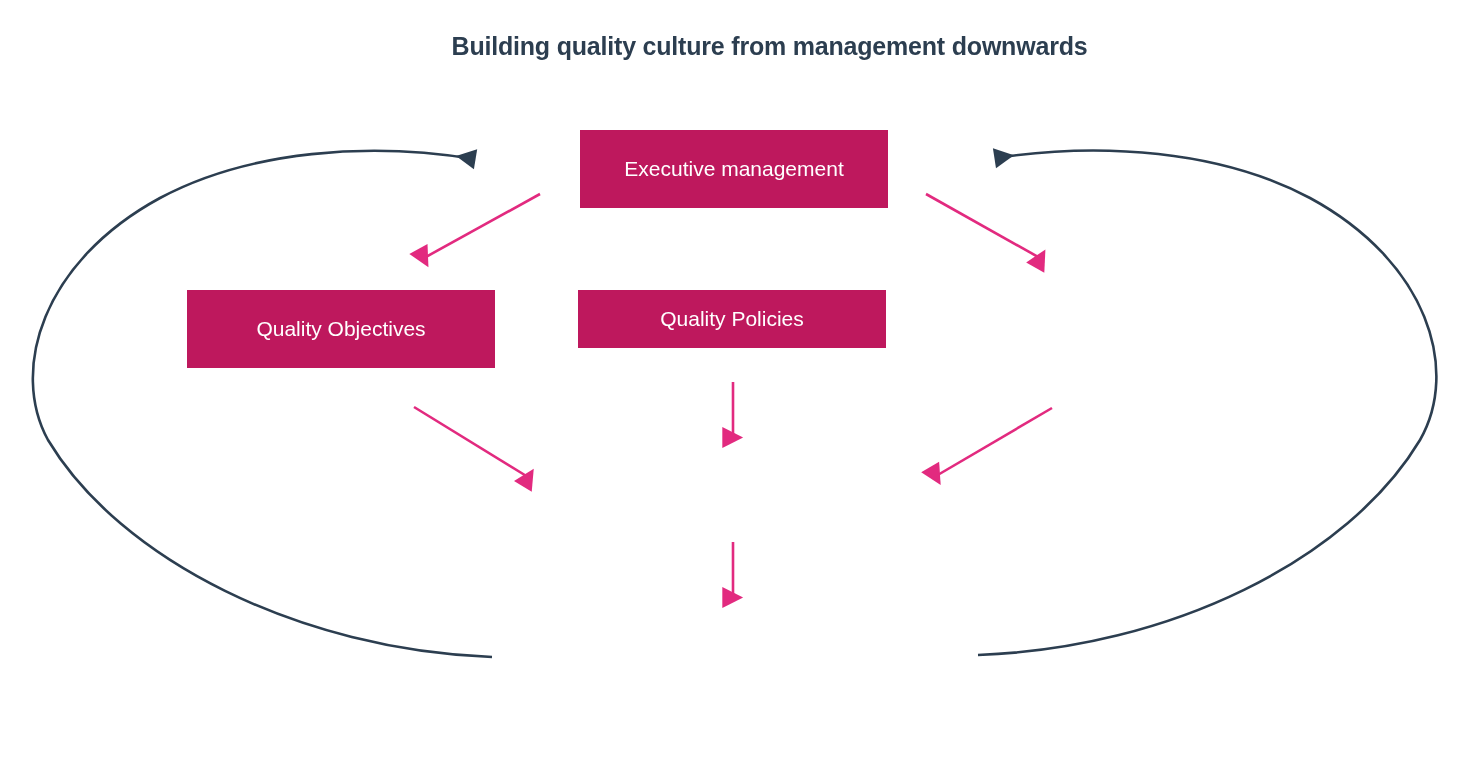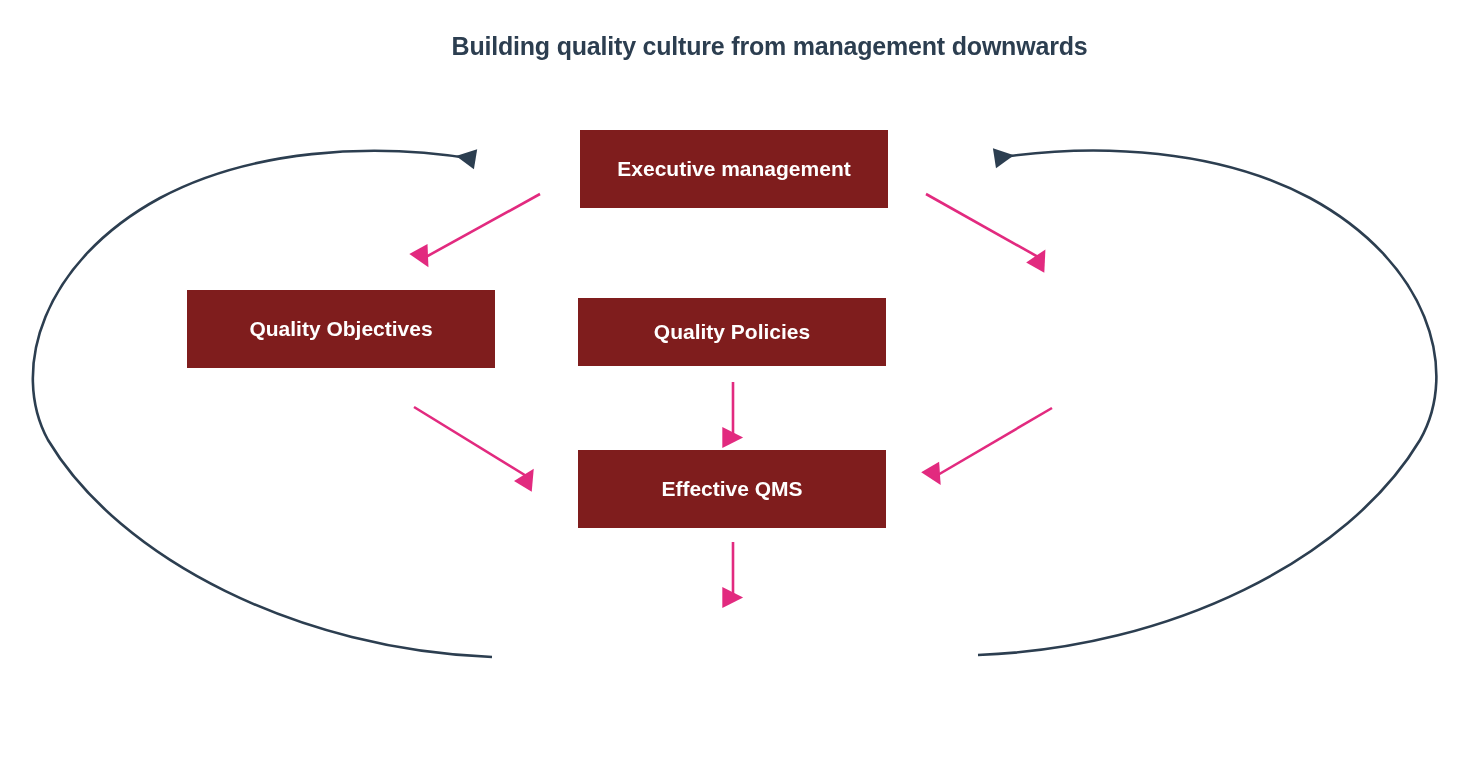--- a/index.html
+++ b/index.html
@@ -32,36 +32,36 @@
     width: 1483px;
     text-align: center;
     font-size: 25px;
     font-weight: bold;
     color: #2c3e50;
     letter-spacing: -0.2px;
     padding-left: 28px;
   }
   .node-box {
     position: absolute;
-    background: #7f1d1d;
+    background: #be185d;
     color: #ffffff;
     display: flex;
     align-items: center;
     justify-content: center;
     text-align: center;
     font-size: 21px;
-    font-weight: 700;
+    font-weight: 400;
     line-height: 1.32;
     box-sizing: border-box;
     padding: 4px 8px;
     white-space: pre-line;
   }
   #node-exec      { left: 580px;  top: 130px; width: 308px; height: 78px; }
   #node-objectives{ left: 170px;  top: 290px; width: 308px; height: 78px; margin-left: 17px; }
-  #node-policies  { left: 578px;  top: 298px; width: 308px; height: 68px; }
+  #node-policies  { left: 578px;  top: 290px; width: 308px; height: 58px; }
   #node-planning  { left: 988px;  top: 290px; width: 306px; height: 78px; }
   #node-qms       { left: 578px;  top: 450px; width: 308px; height: 78px; }
   #node-staff     { left: 578px;  top: 610px; width: 308px; height: 78px; }
 </style>
 </head>
 <body>
 
 <div id="canvas">
 
   <div class="diagram-title">Building quality culture from management downwards</div>
@@ -99,16 +99,15 @@
     <line x1="733" y1="542" x2="733" y2="597" stroke="#e22a7f" stroke-width="2.6" marker-end="url(#pink-head)"></line>
   </svg>
 
   <div class="node-box" id="node-exec">Executive management</div>
 
   <div class="node-box" id="node-objectives">Quality Objectives</div>
 
   <div class="node-box" id="node-policies">Quality Policies</div>
 
 
-  <div class="node-box" id="node-qms">Effective QMS</div>
 
 
 </div>
 
 </body></html>

